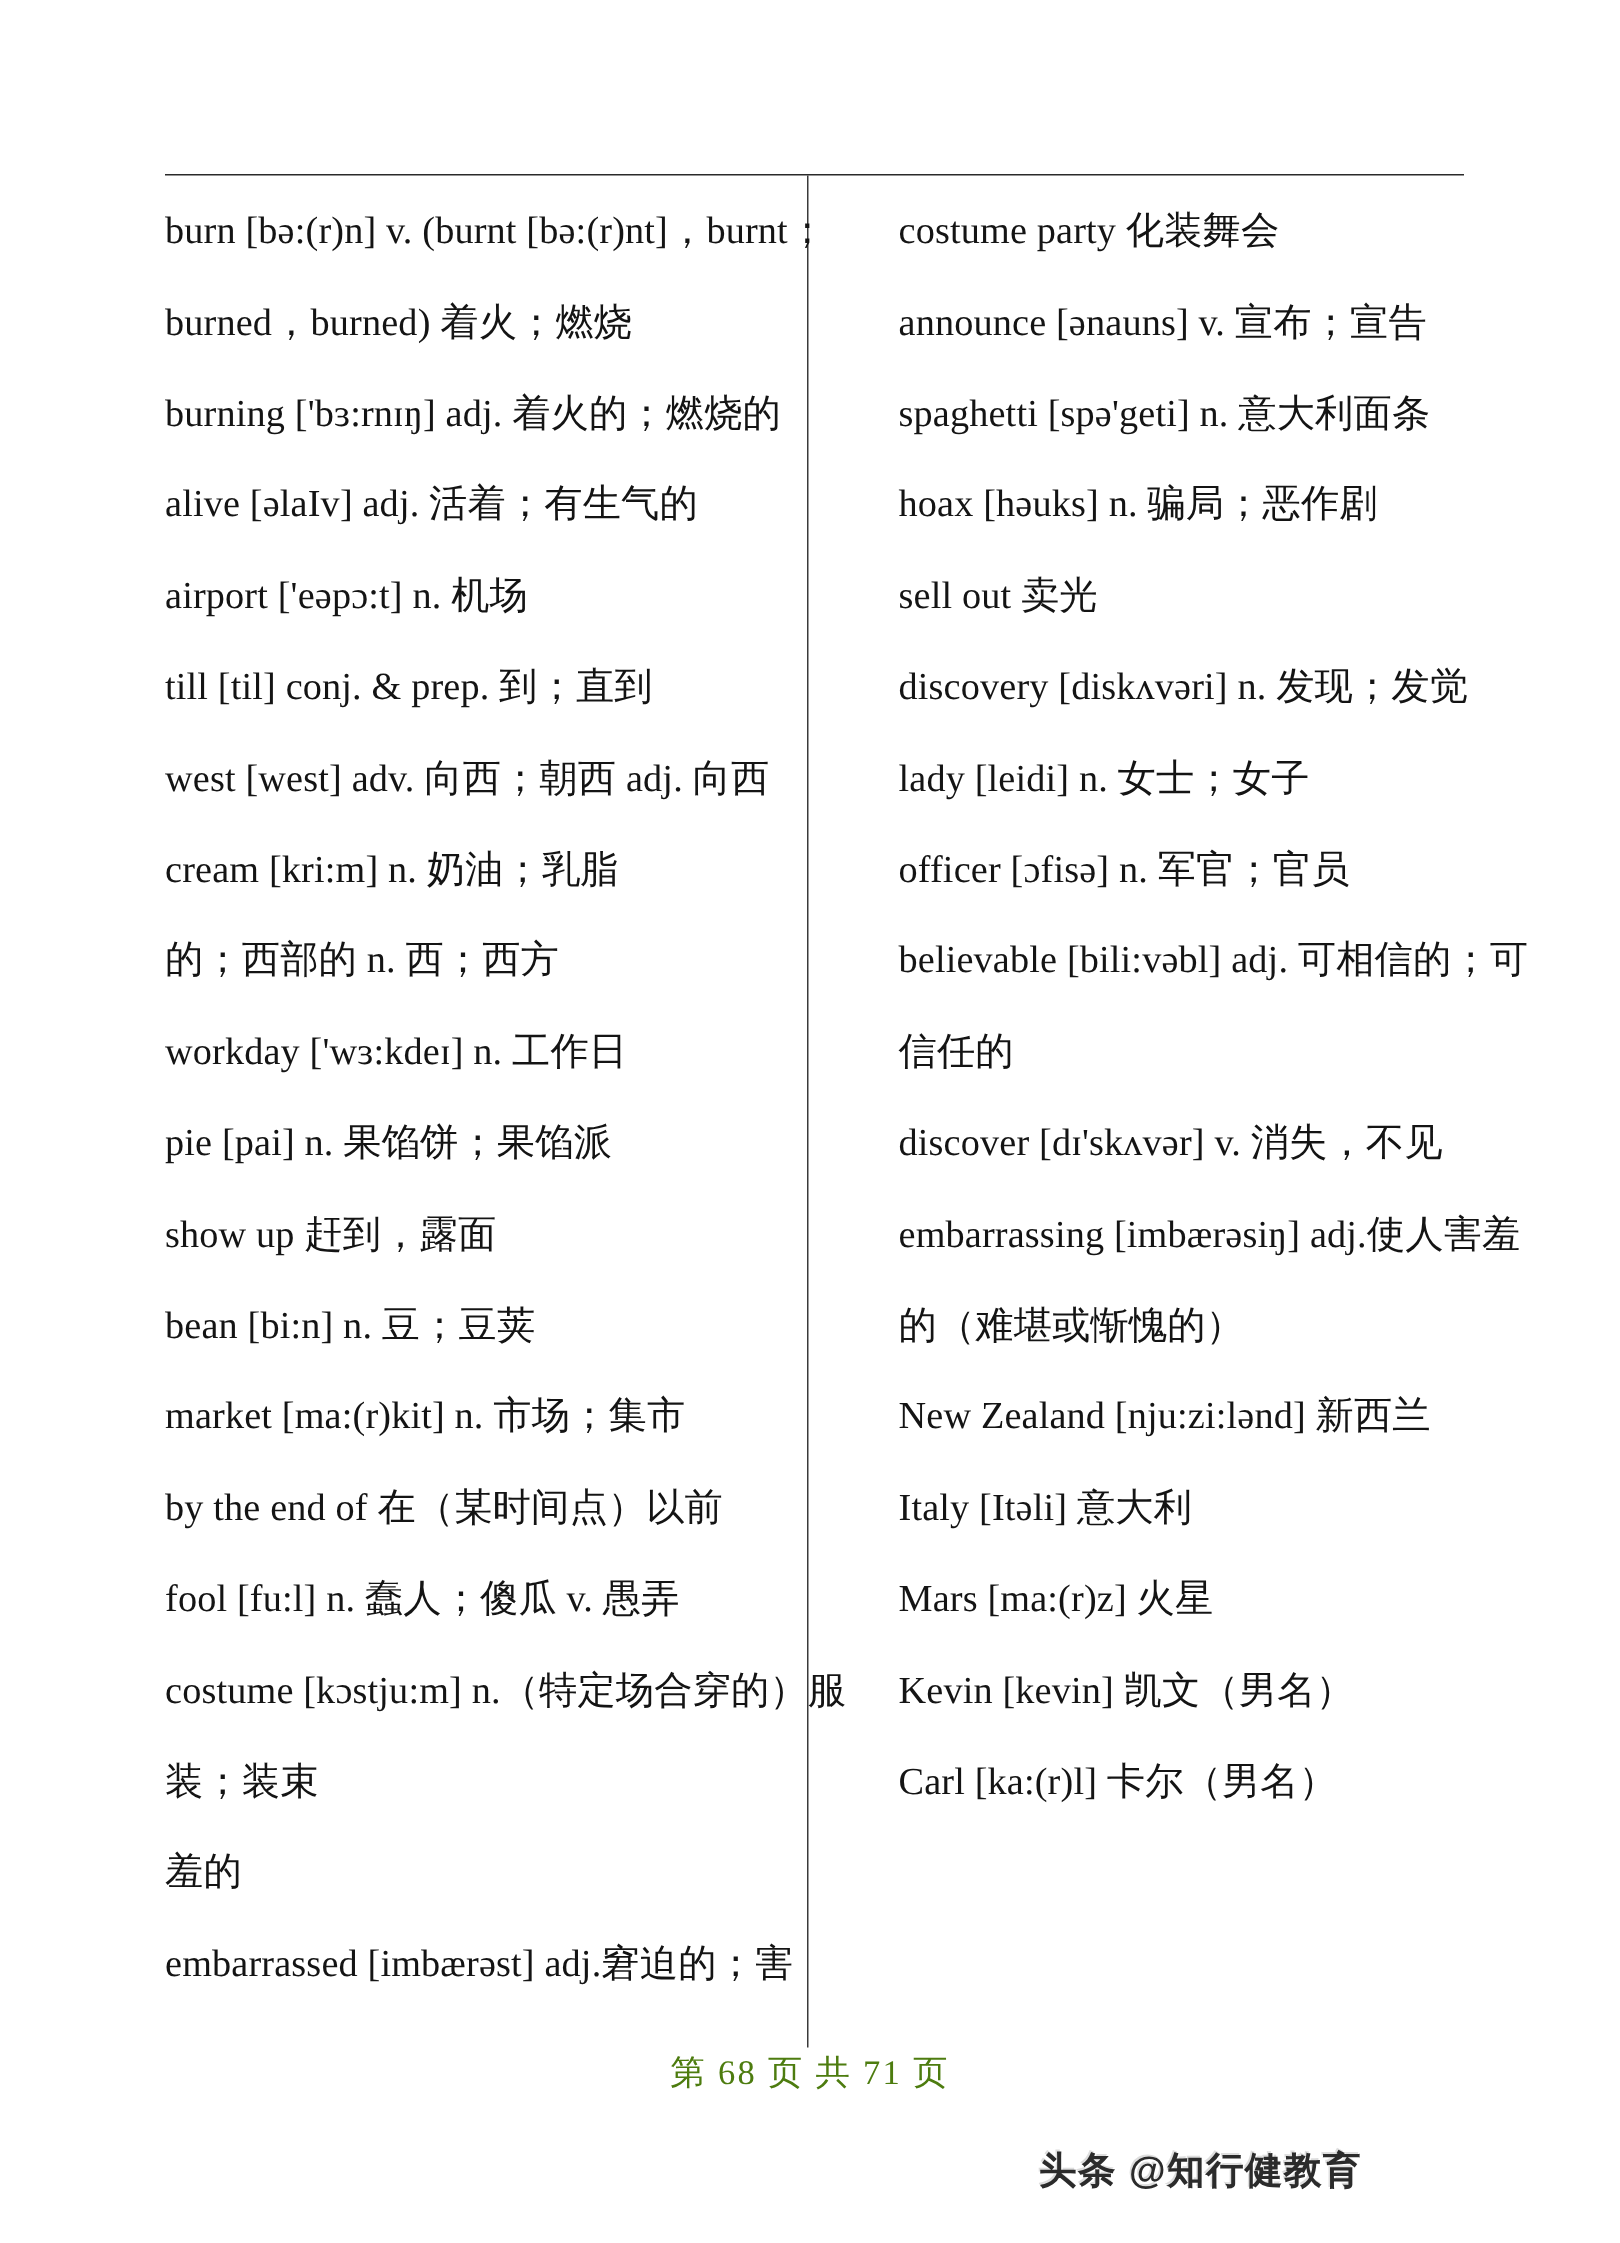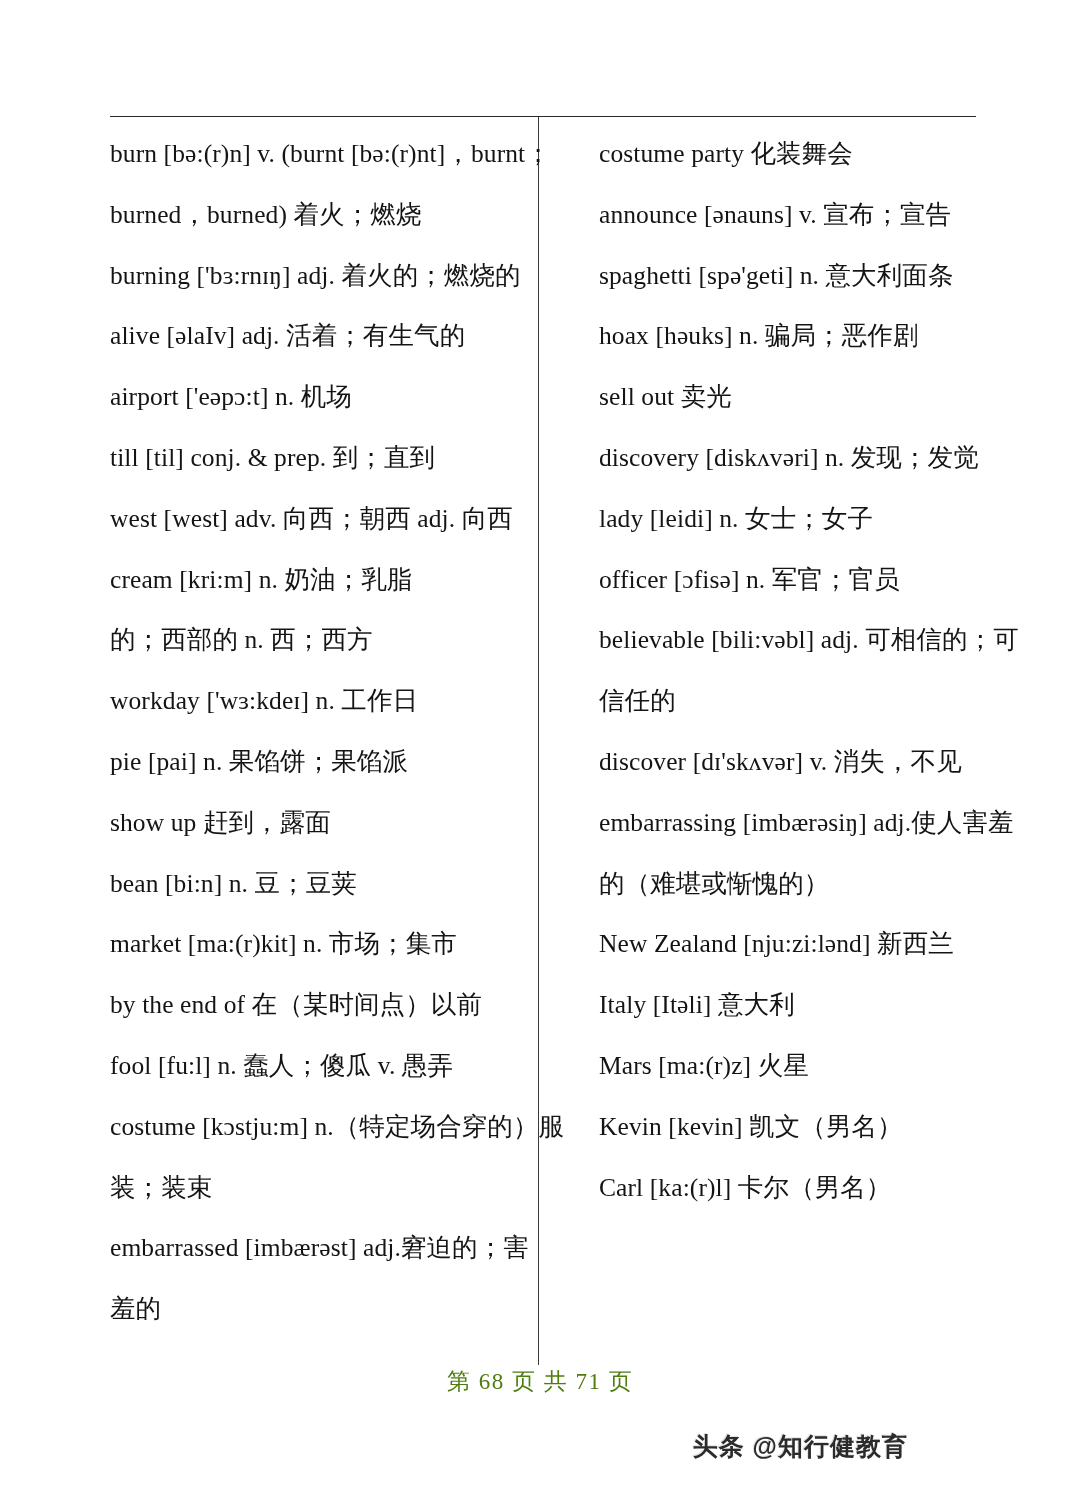--- a/index.html
+++ b/index.html
@@ -112,22 +112,22 @@
     <div class="entry-line">的；西部的 n. 西；西方</div>
     <div class="entry-line">workday  ['wɜ:kdeɪ]   n. 工作日</div>
     <div class="entry-line">pie [pai]   n. 果馅饼；果馅派</div>
     <div class="entry-line">show up   赶到，露面</div>
     <div class="entry-line">bean [bi:n]   n. 豆；豆荚</div>
     <div class="entry-line">market [ma:(r)kit]   n. 市场；集市</div>
     <div class="entry-line">by the end of 在（某时间点）以前</div>
     <div class="entry-line">fool   [fu:l] n. 蠢人；傻瓜 v. 愚弄</div>
     <div class="entry-line">costume [kɔstju:m] n.（特定场合穿的）服</div>
     <div class="entry-line">装；装束</div>
+    <div class="entry-line">羞的</div>
     <div class="entry-line">embarrassed [imbærəst]   adj.窘迫的；害</div>
-    <div class="entry-line">羞的</div>
   </div>
 
   <div id="col-right" class="column">
     <div class="entry-line">costume party   化装舞会</div>
     <div class="entry-line">announce [ənauns]   v. 宣布；宣告</div>
     <div class="entry-line">spaghetti [spə'geti]   n. 意大利面条</div>
     <div class="entry-line">hoax [həuks]   n. 骗局；恶作剧</div>
     <div class="entry-line">sell out   卖光</div>
     <div class="entry-line">discovery [diskʌvəri]   n. 发现；发觉</div>
     <div class="entry-line">lady [leidi]   n. 女士；女子</div>

